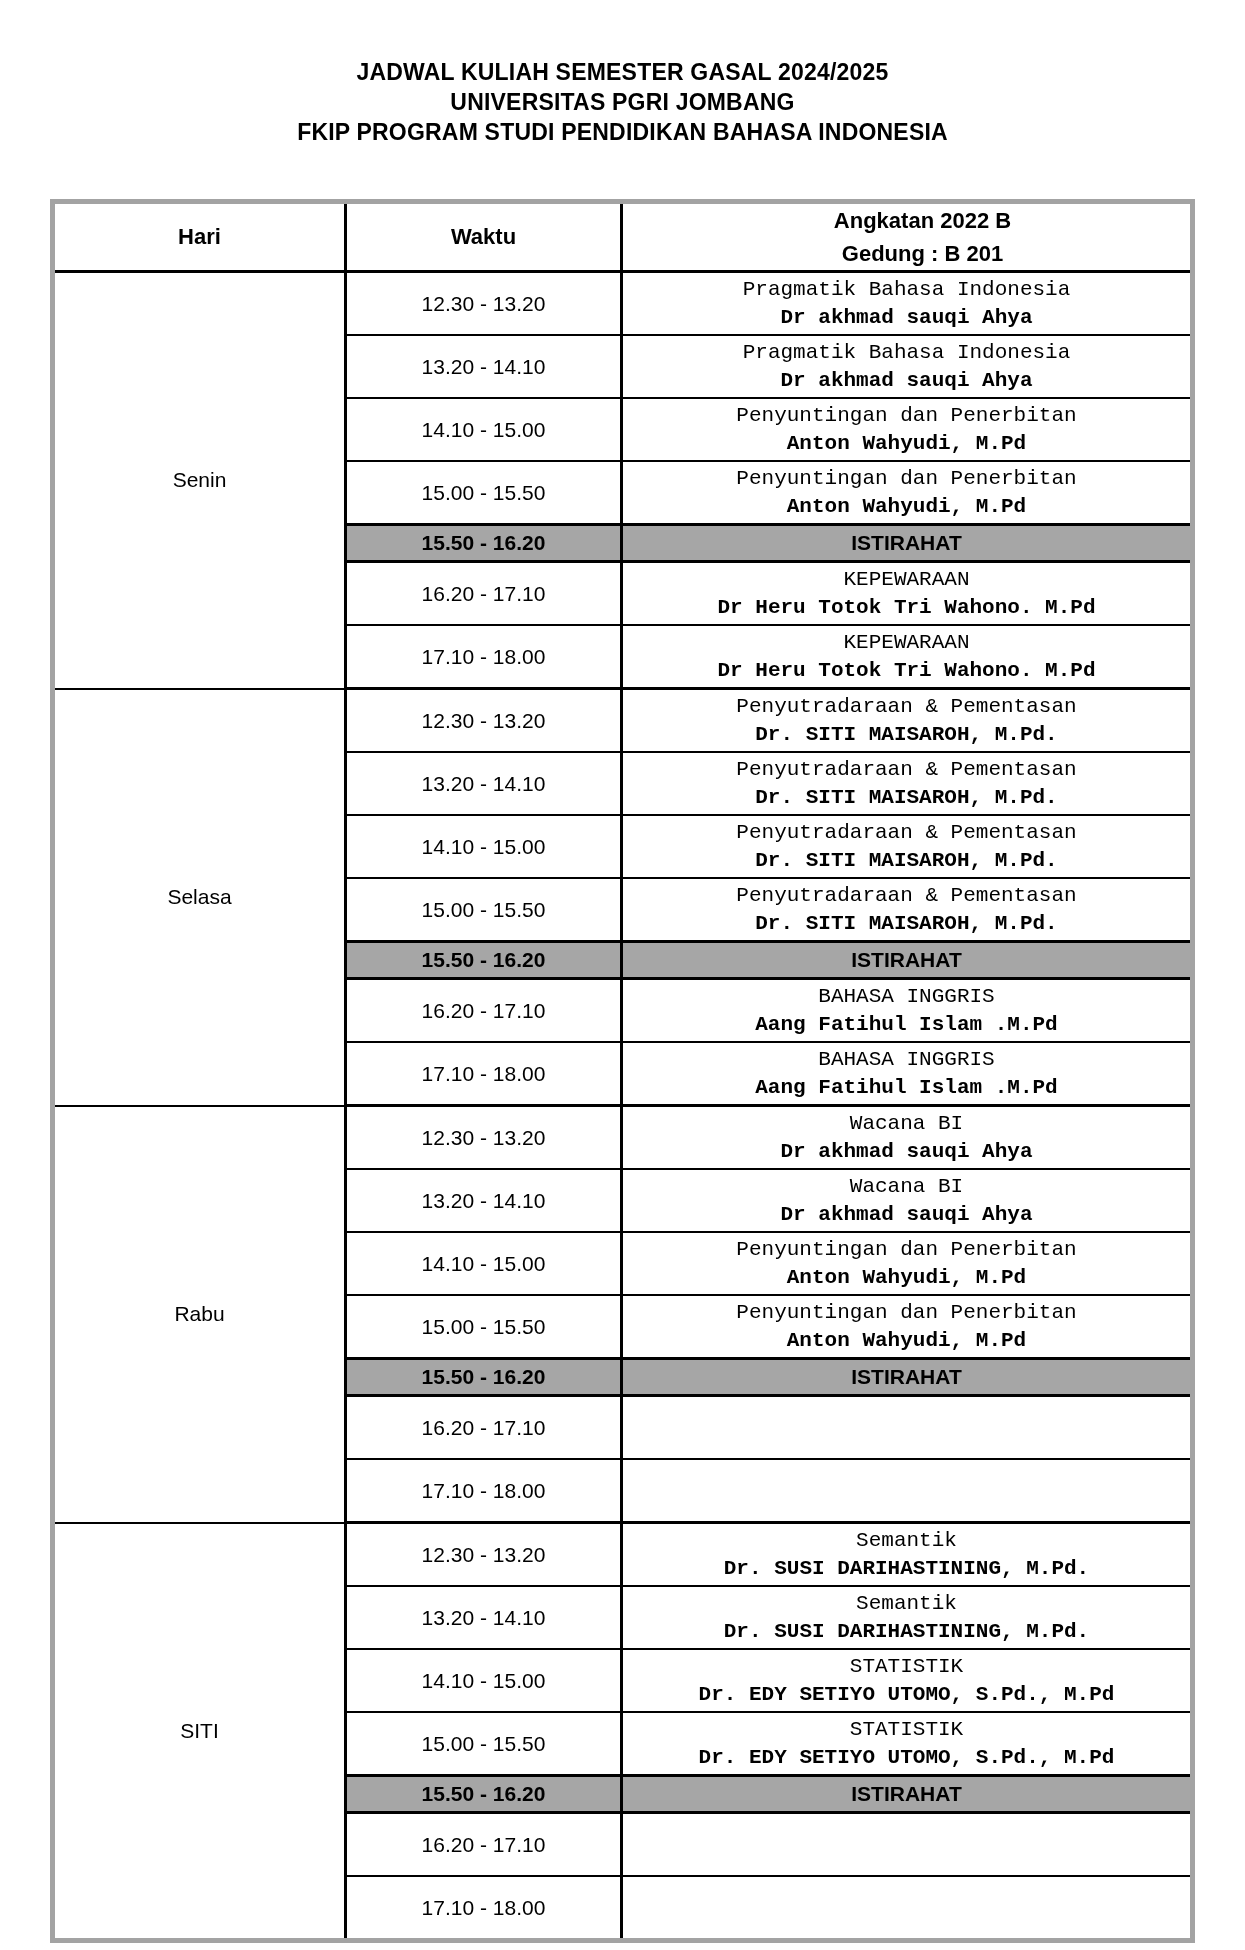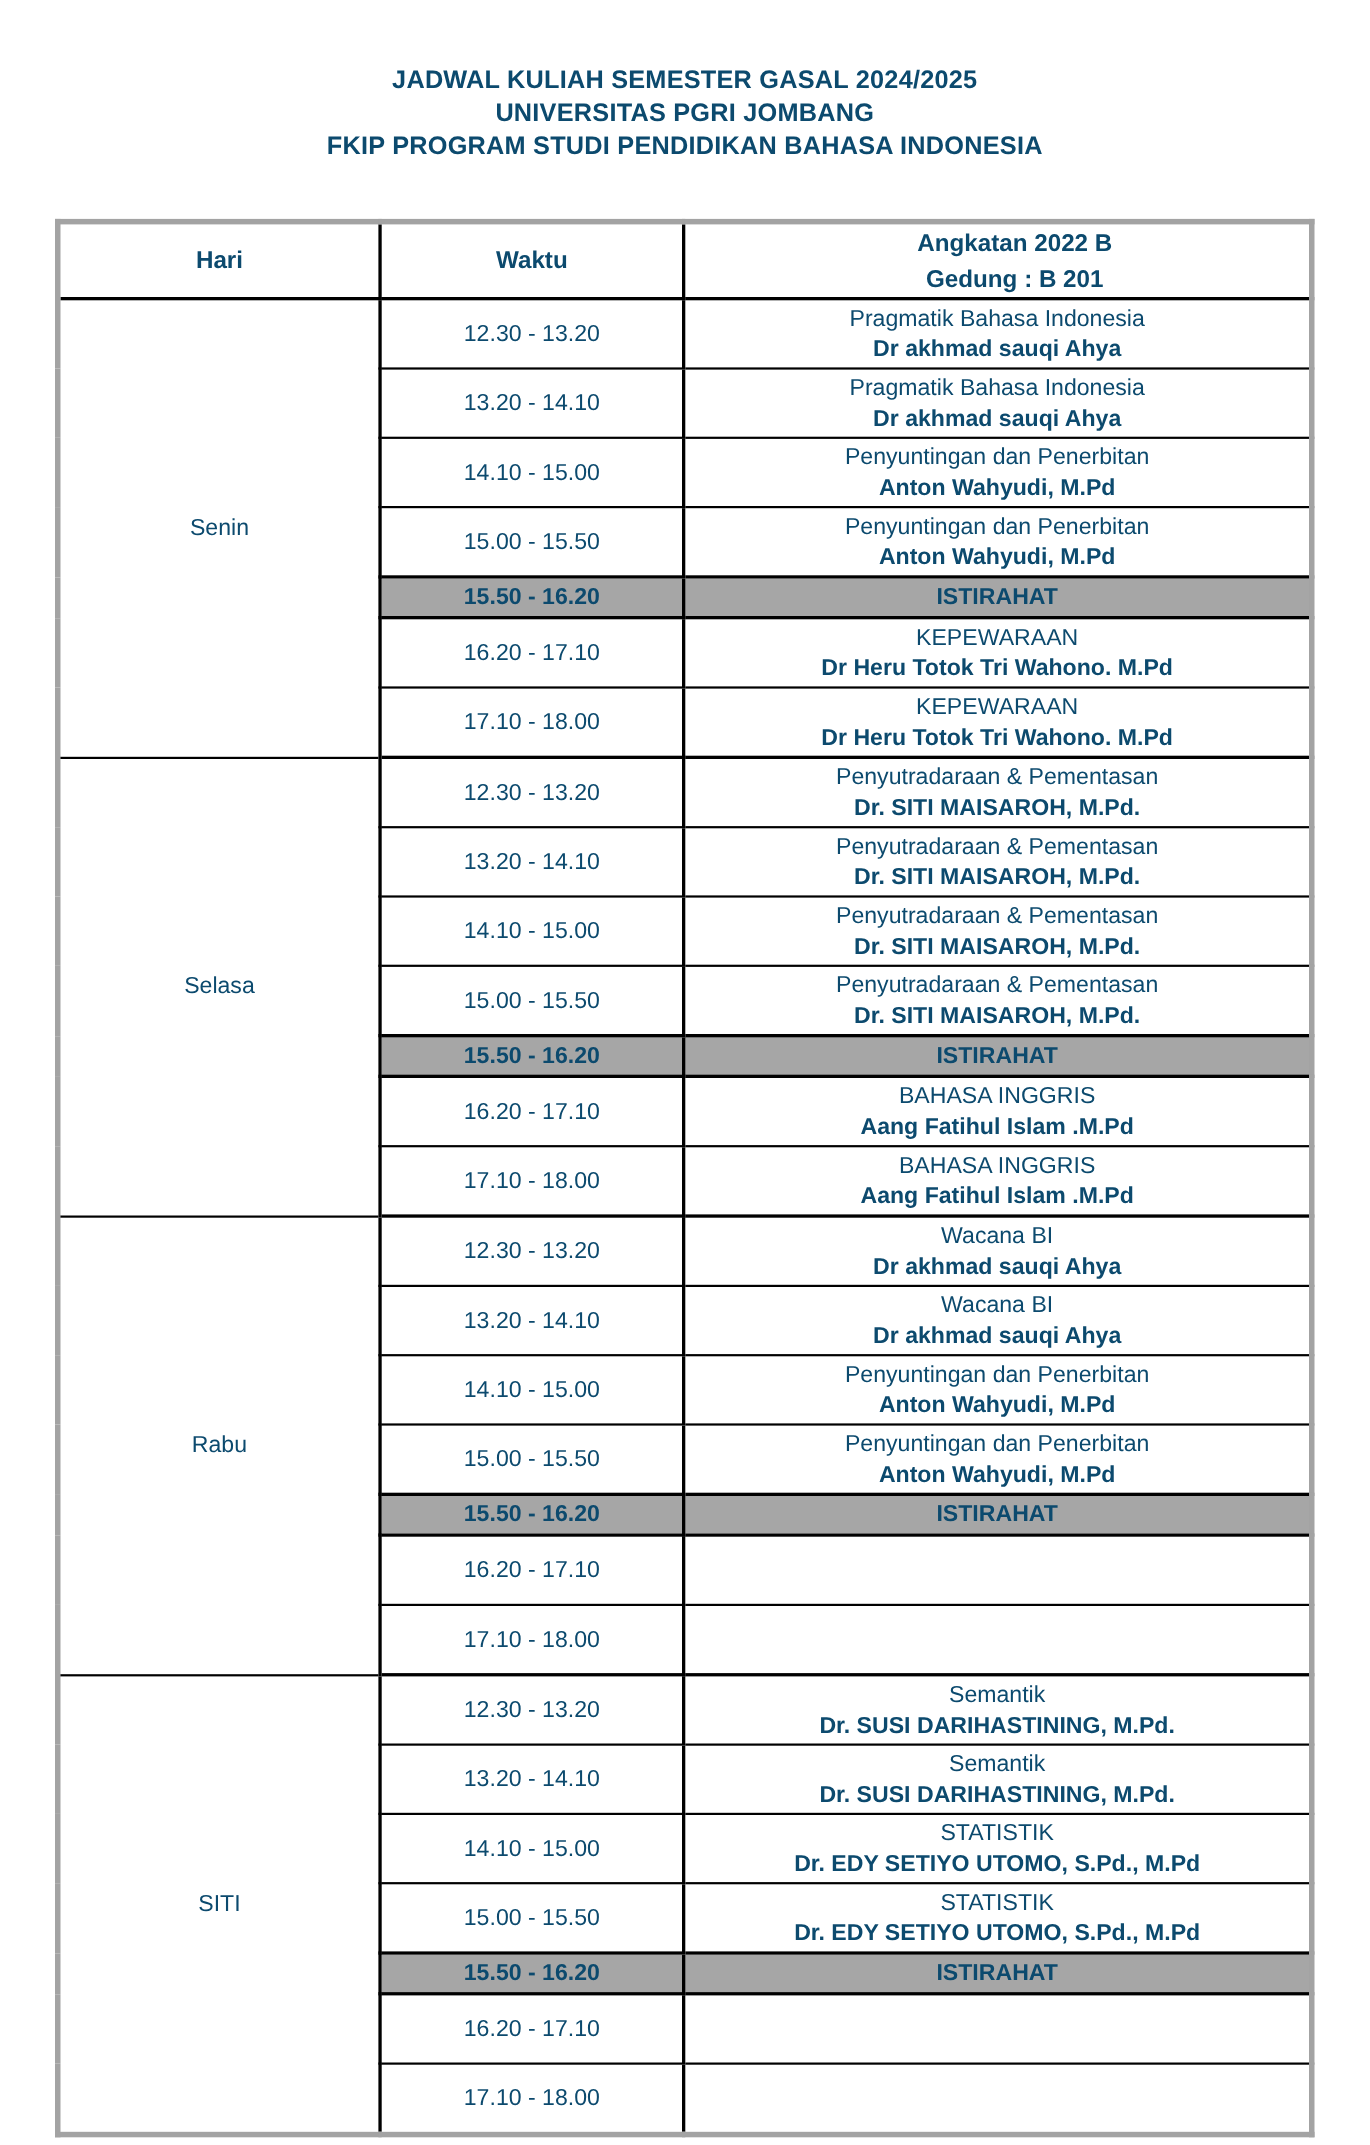--- a/index.html
+++ b/index.html
@@ -6,21 +6,21 @@
     margin: 0;
     padding: 0;
     background: #ffffff;
   }
   .page {
     position: relative;
     width: 1245px;
     height: 1950px;
     background: #ffffff;
     font-family: "Liberation Sans", sans-serif;
-    color: #0c4a6e;
+    color: #000000;
     overflow: hidden;
   }
   .title-block {
     position: absolute;
     top: 57px;
     left: 0;
     width: 1245px;
     text-align: center;
     font-weight: bold;
     font-size: 23px;
@@ -62,20 +62,21 @@
   td.day-cell {
     font-size: 21px;
     font-weight: normal;
   }
   td.time-cell {
     font-size: 21px;
   }
   td.course-cell {
     line-height: 28px;
     padding: 2px 0;
+    font-family: Liberation Mono, monospace;
   }
   .course-name {
     font-weight: normal;
   }
   .lecturer-name {
     font-weight: bold;
   }
   tr.break-row td {
     height: 34px;
     background: #a6a6a6;

